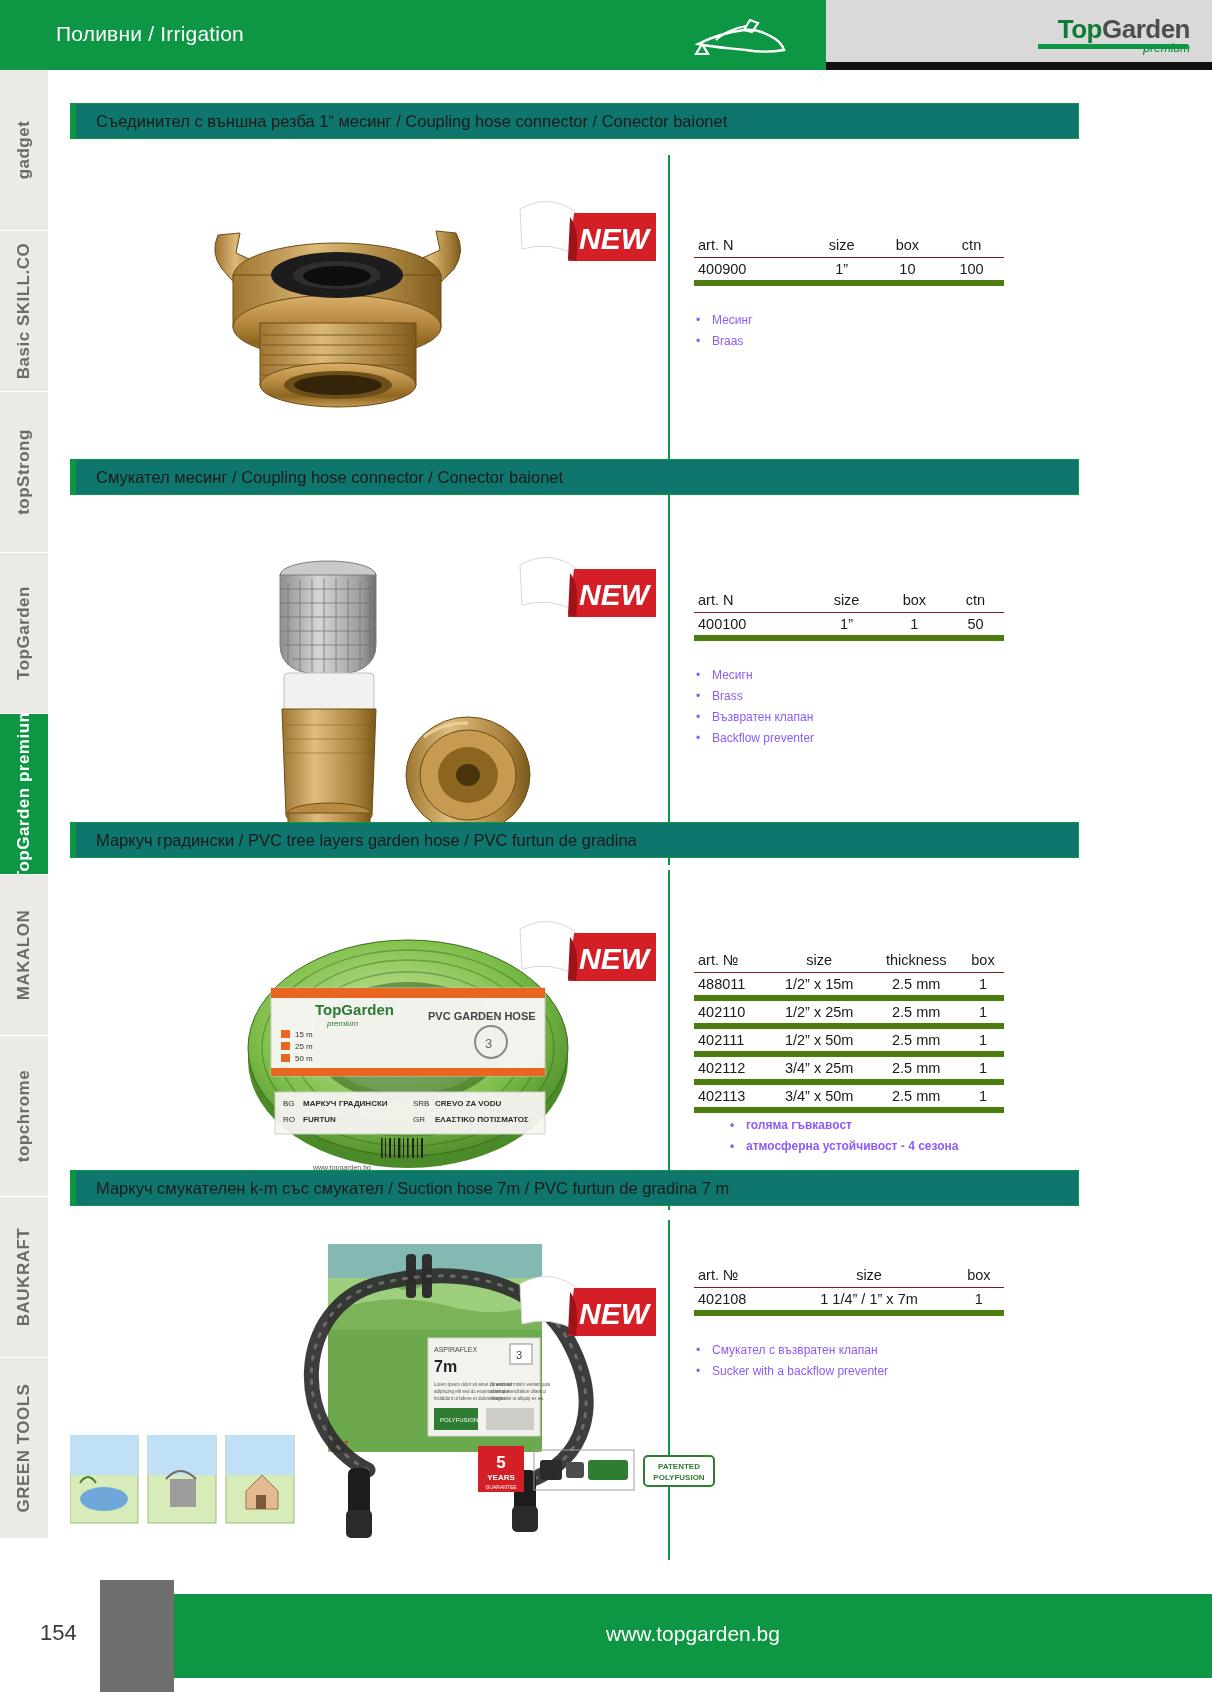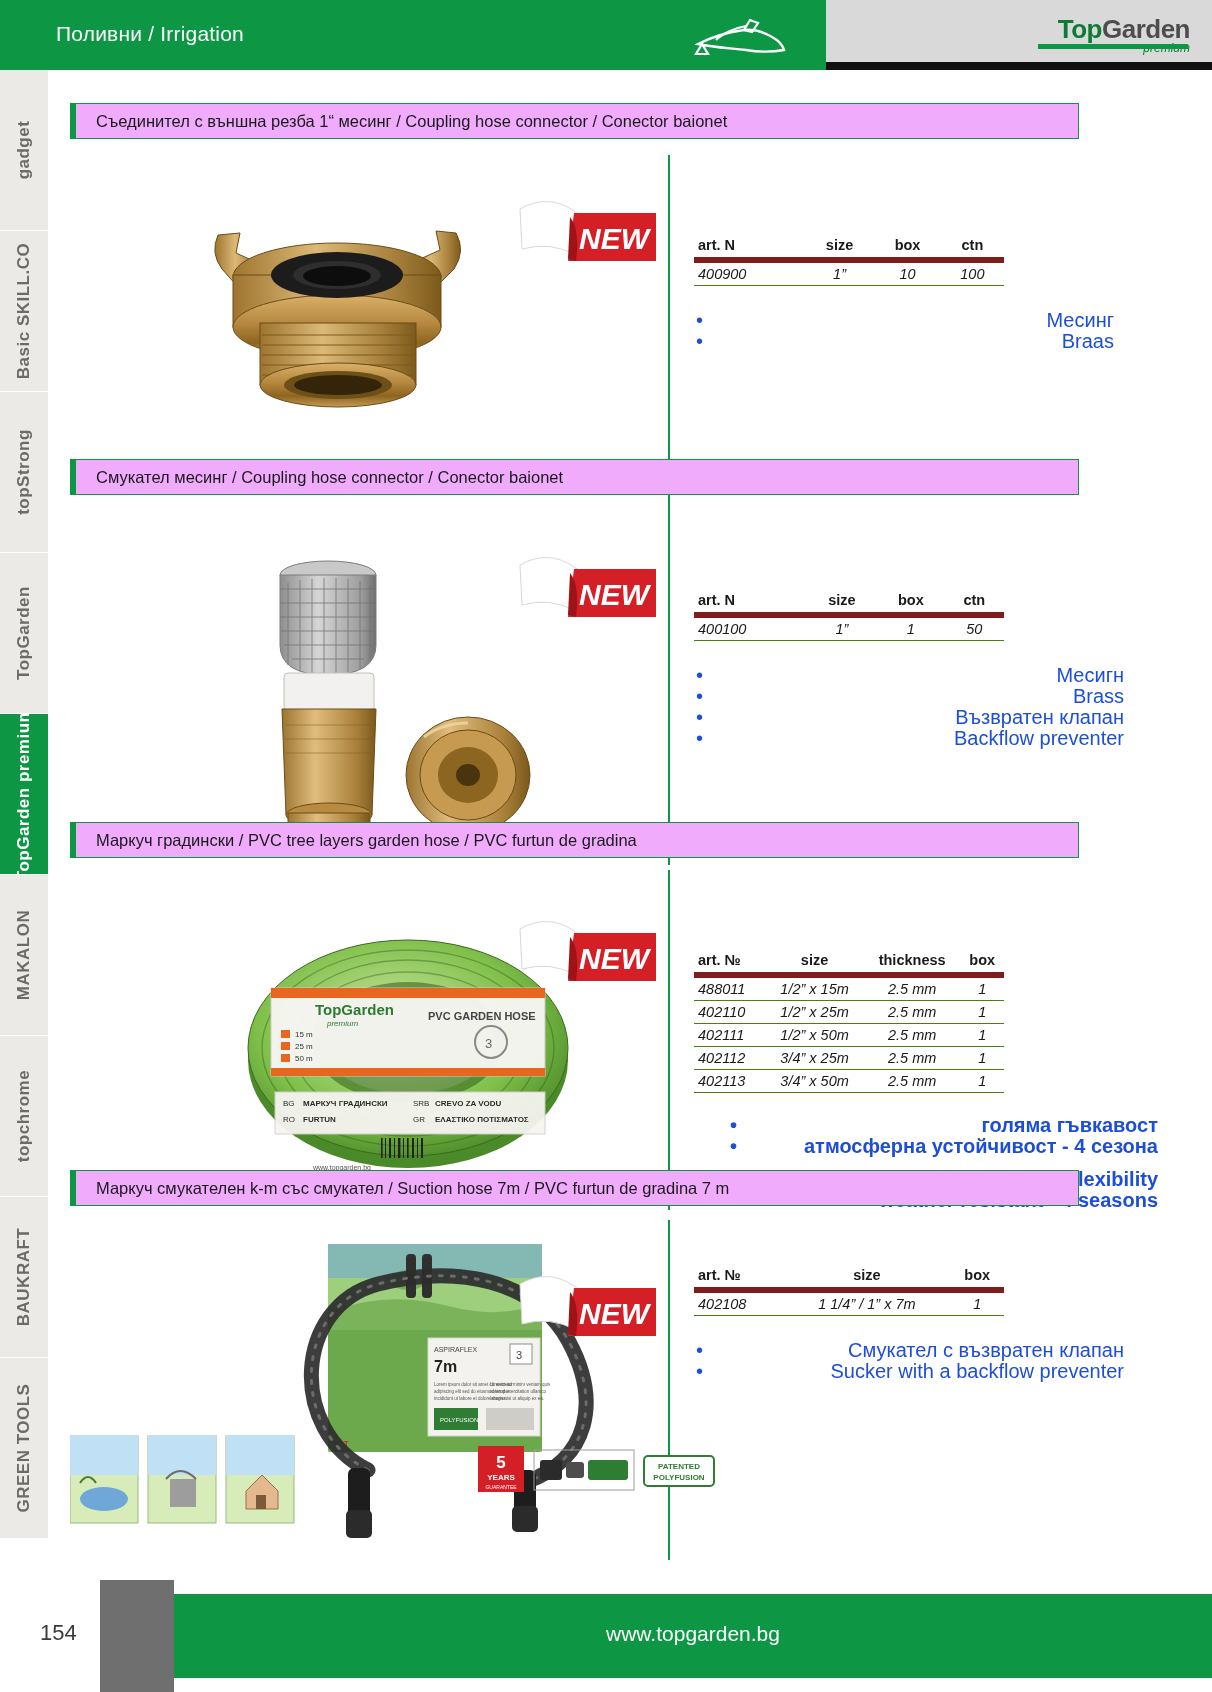--- a/index.html
+++ b/index.html
@@ -68,46 +68,46 @@
 
   
   .page{
     position:absolute;left:48px;top:70px;width:1164px;height:1510px;
   }
 
   
   .sect-bar{
     position:absolute;height:34px;
     border:1px solid #0d9644;border-left:6px solid #0d9644;
-    background:#f0abfc;
+    background:#0f766e;
     display:flex;align-items:center;
   }
   .sect-bar .txt{
     padding-left:20px;font-size:16.5px;color:#1a1a1a;
   }
 
   
   .vsep{
     position:absolute;width:2px;background:#0d9644;
   }
 
   
   .tbl{position:absolute;font-size:14.5px;color:#1a1a1a;}
   .tbl table{border-collapse:collapse;width:100%;}
   .tbl th{
-    font-weight:bold;text-align:center;padding:2px 4px 4px 4px;
-    border-bottom:6px solid #7f1d1d;
+    font-weight:normal;text-align:center;padding:2px 4px 4px 4px;
+    border-bottom:1px solid #7f1d1d;
   }
   .tbl td{
-    text-align:center;padding:3px 4px;border-bottom:1px solid #4d7c0f;font-style:italic;
+    text-align:center;padding:3px 4px;border-bottom:6px solid #4d7c0f;
   }
   .tbl th.l,.tbl td.l{text-align:left;}
 
   .bullets{
-    position:absolute;font-size:20px;line-height:21px;color:#1d4ed8;text-align:right;
+    position:absolute;font-size:12px;line-height:21px;color:#8b5cf6;
   }
   .bullets div{padding-left:18px;position:relative;}
   .bullets div:before{
     content:"•";position:absolute;left:2px;top:0;
   }
   .bullets .sp{height:12px;}
   .bullets .sp:before{content:"";}
 
   
   .newbadge{position:absolute;width:140px;height:70px;}

